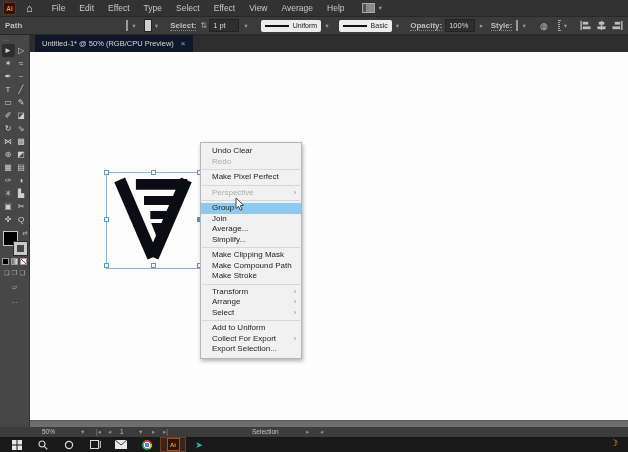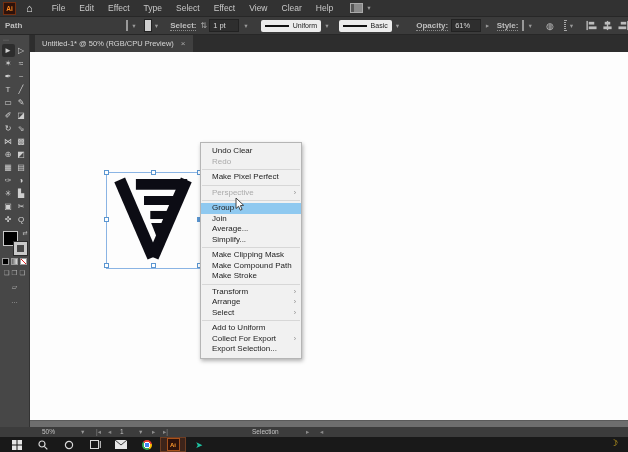--- a/index.html
+++ b/index.html
@@ -30,21 +30,21 @@
   .dd-white{height:12px;background:#ececec;border-radius:2px;display:flex;align-items:center;
             padding:0 4px;color:#1a1a1a;font-size:7px;gap:4px;}
   .dd-line{width:24px;height:2px;background:#111;}
   .white-sw{background:#f2f2f2;border:1px solid #999;}
   .vsep{width:1px;height:13px;background:#2a2a2a;margin:0 5px;}
   .px-grid{width:9px;height:9px;border:1px dotted #a8a8a8;}
   .align-ico{display:inline-flex;margin-left:5px;}
   .color-wheel{color:#c2c2c2;font-size:9px;}
   
   .tabbar{position:absolute;left:30px;top:35px;width:598px;height:17px;background:#2d2d2d;}
-  .doc-tab{position:absolute;left:5px;top:0;height:17px;background:#404040;display:flex;
+  .doc-tab{position:absolute;left:5px;top:0;height:17px;background:#0f172a;display:flex;
            align-items:center;padding:0 7px;color:#d6d6d6;font-size:7.5px;gap:7px;}
   .tab-close{color:#aaa;font-size:8px;}
   
   .dock{position:absolute;left:0;top:35px;width:30px;height:392px;background:#474747;
         border-right:1px solid #333;box-sizing:border-box;}
   .dock-dots{color:#9a9a9a;font-size:6px;padding:1px 0 1px 3px;}
   .tools{display:grid;grid-template-columns:13px 13px;justify-content:center;}
   .tool{width:13px;height:13px;line-height:13px;text-align:center;font-size:8px;color:#cfcfcf;}
   .tool.active{background:#2d2d2d;border-radius:2px;}
   .swblock{position:relative;width:24px;height:24px;margin:5px auto 2px;}
@@ -103,21 +103,21 @@
     <div class="ai-badge">Ai</div>
     <span class="home-ico">⌂</span>
     <div id="menu-items" style="display:flex;">
         <span class="menu-item">File</span>
         <span class="menu-item">Edit</span>
         <span class="menu-item">Effect</span>
         <span class="menu-item">Type</span>
         <span class="menu-item">Select</span>
         <span class="menu-item">Effect</span>
         <span class="menu-item">View</span>
-        <span class="menu-item">Clear</span>
+        <span class="menu-item">Average</span>
         <span class="menu-item">Help</span>
       </div>
     <div class="ws-switch">
       <span class="ws-grid"></span>
       <span class="caret">▼</span>
     </div>
   </div>
 
   <div class="cbar">
     <span class="cb-label" style="margin-left:5px;">Path</span>
@@ -132,22 +132,22 @@
     <div class="dd-white" style="margin-left:8px;width:62px;">
       <span class="dd-line"></span>
       <span>Uniform</span>
     </div>
     <span class="caret" style="margin:0 3px;">▼</span>
     <div class="dd-white" style="margin-left:6px;width:56px;">
       <span class="dd-line"></span>
       <span>Basic</span>
     </div>
     <span class="caret" style="margin:0 3px;">▼</span>
-    <span class="cb-label dotted-u" style="margin-left:13px;text-align:center;">Opacity:</span>
-    <span class="val-box" style="margin-left:3px;">61%</span>
+    <span class="cb-label dotted-u" style="margin-left:7px;text-align:center;">Opacity:</span>
+    <span class="val-box" style="margin-left:3px;">100%</span>
     <span class="caret" style="margin:0 3px;transform:rotate(-90deg);">▼</span>
     <span class="cb-label dotted-u" style="margin-left:4px;">Style:</span>
     <span class="swatch white-sw" style="margin-left:4px;"></span>
     <span class="caret" style="margin:0 3px;">▼</span>
     <span class="vsep"></span>
     <span class="color-wheel">◍</span>
     <span class="vsep"></span>
     <span class="px-grid"></span>
     <span class="caret" style="margin:0 3px;">▼</span>
     <div id="align-icons" style="display:flex;align-items:center;margin-left:4px;">

